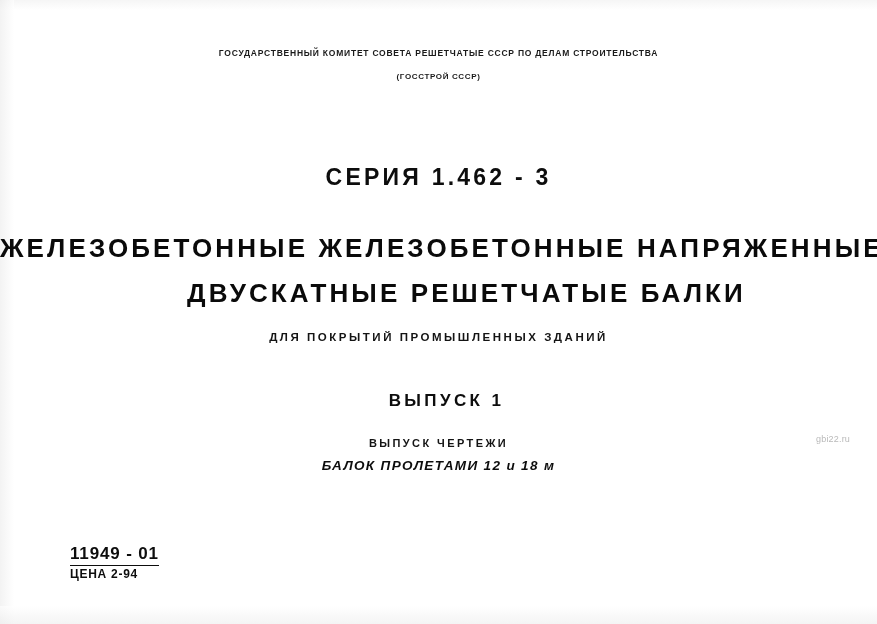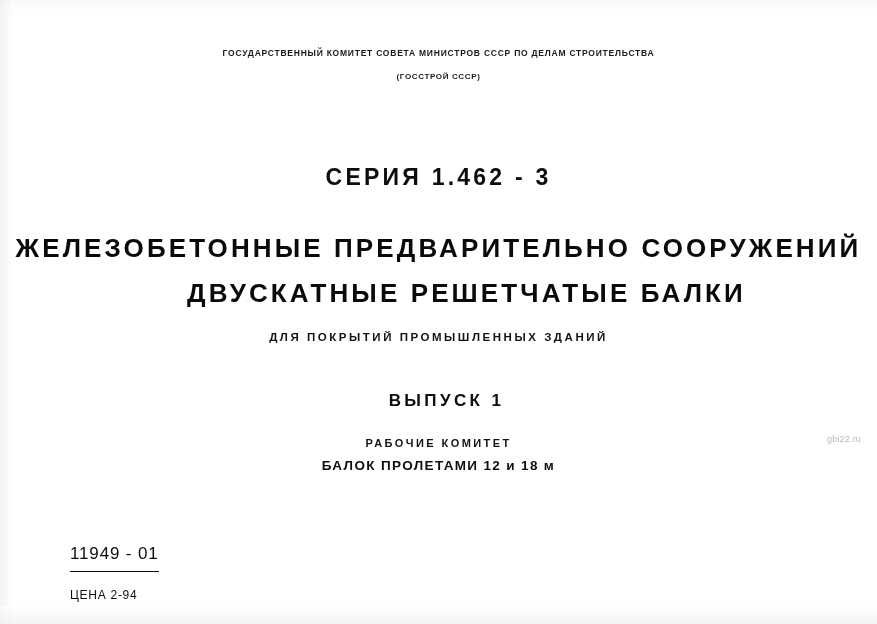--- a/index.html
+++ b/index.html
@@ -119,79 +119,80 @@
     font-weight: bold;
     letter-spacing: .22em;
     color: #141414;
   }
   .spans {
     top: 458px;
     font-size: 13.5px;
     font-weight: bold;
     letter-spacing: .10em;
     color: #0d0d0d;
+    font-style: italic;
   }
 
   .code-wrap {
     position: absolute;
     left: 70px;
     top: 544px;
     text-align: left;
   }
   .code {
     font-size: 17px;
-    font-weight: normal;
+    font-weight: bold;
     letter-spacing: .05em;
     color: #0d0d0d;
     border-bottom: 1.5px solid #0d0d0d;
     display: inline-block;
-    padding-bottom: 7px;
+    padding-bottom: 1px;
   }
   .price {
     font-size: 12px;
-    font-weight: normal;
+    font-weight: bold;
     letter-spacing: .06em;
     color: #0d0d0d;
-    margin-top: 16px;
+    margin-top: 1px;
   }
 
   .watermark {
     position: absolute;
-    right: 16px;
+    right: 27px;
     top: 434px;
     font-size: 9px;
     color: #b9b9b9;
     letter-spacing: .02em;
   }
 </style>
 </head>
 <body>
 
 <div class="page">
   <div class="scan"></div>
   <div class="edge-top"></div>
   <div class="edge-left"></div>
   <div class="edge-bottom"></div>
 
-  <div class="block org-line1">ГОСУДАРСТВЕННЫЙ КОМИТЕТ СОВЕТА МИНИСТРОВ СССР ПО ДЕЛАМ СТРОИТЕЛЬСТВА</div>
+  <div class="block org-line1">ГОСУДАРСТВЕННЫЙ КОМИТЕТ СОВЕТА РЕШЕТЧАТЫЕ СССР ПО ДЕЛАМ СТРОИТЕЛЬСТВА</div>
 
   <div class="block org-line2">(ГОССТРОЙ СССР)</div>
 
 
   <div class="block series">СЕРИЯ 1.462 - 3</div>
 
-  <div class="block main-title-1">ЖЕЛЕЗОБЕТОННЫЕ ПРЕДВАРИТЕЛЬНО СООРУЖЕНИЙ</div>
+  <div class="block main-title-1">ЖЕЛЕЗОБЕТОННЫЕ ЖЕЛЕЗОБЕТОННЫЕ НАПРЯЖЕННЫЕ</div>
 
   <div class="block main-title-2">ДВУСКАТНЫЕ РЕШЕТЧАТЫЕ БАЛКИ</div>
 
   <div class="block purpose">ДЛЯ ПОКРЫТИЙ ПРОМЫШЛЕННЫХ ЗДАНИЙ</div>
 
   <div class="block issue">ВЫПУСК 1</div>
 
-  <div class="block drawings">РАБОЧИЕ КОМИТЕТ</div>
+  <div class="block drawings">ВЫПУСК ЧЕРТЕЖИ</div>
 
   <div class="block spans">БАЛОК ПРОЛЕТАМИ 12 и 18 м</div>
 
   <div class="code-wrap">
     <div class="code">11949 - 01</div>
     <div class="price">ЦЕНА 2-94</div>
   </div>
 
   <div class="watermark">gbi22.ru</div>
 </div>

